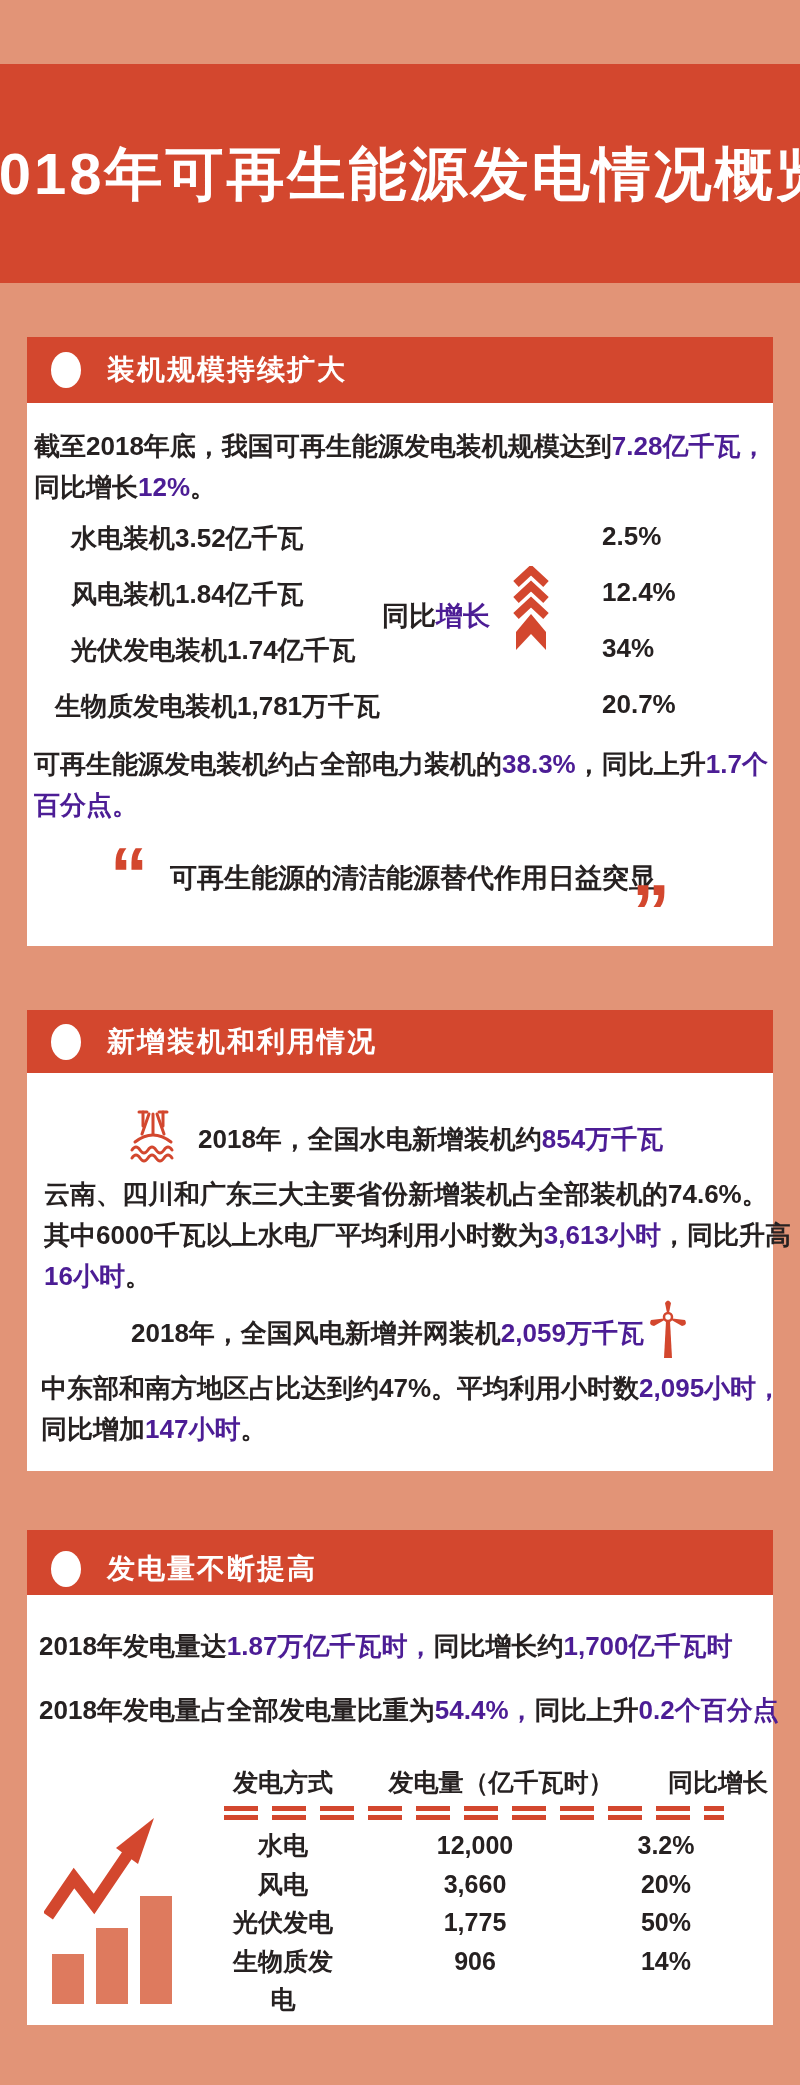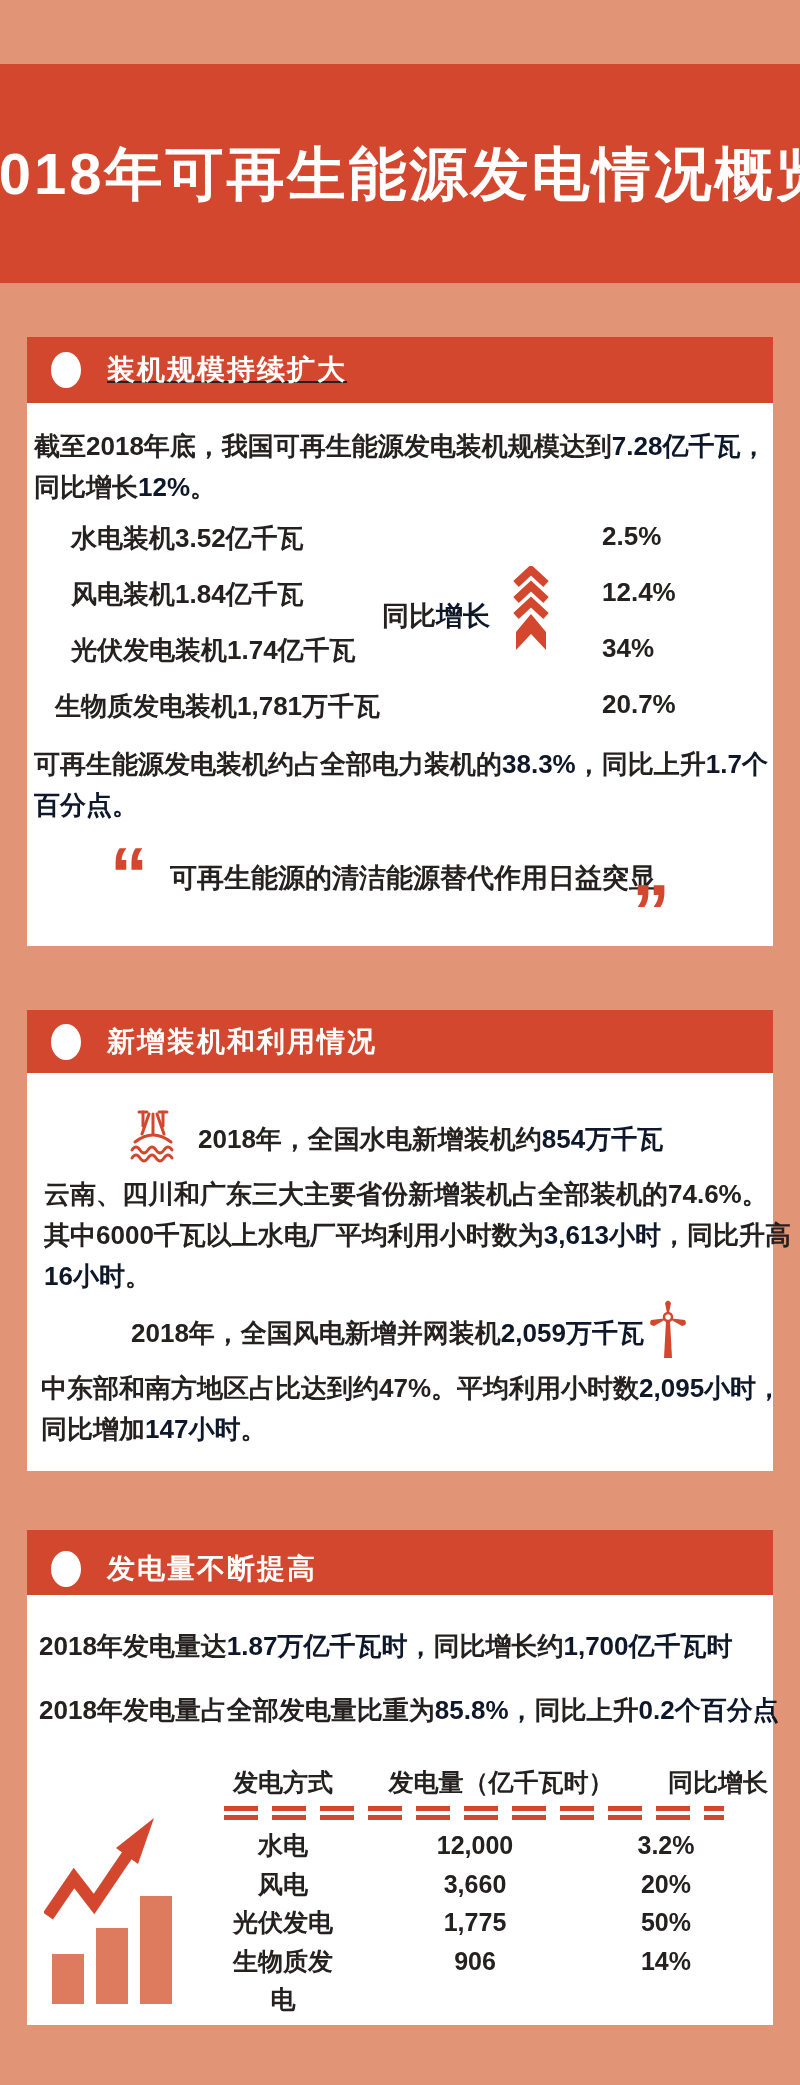--- a/index.html
+++ b/index.html
@@ -6,21 +6,21 @@
   .page{position:relative;width:800px;height:2085px;background:#e29477;overflow:hidden;
         font-family:"Liberation Sans","DejaVu Sans",sans-serif;font-weight:700;color:#262121;}
   .banner{position:absolute;left:0;top:64px;width:800px;height:219px;background:#d3472e;
           display:flex;flex-direction:row;justify-content:center;align-items:center;}
   .banner .t{color:#ffffff;font-size:58px;font-weight:800;letter-spacing:3px;line-height:1.5;white-space:nowrap;}
   .bar{position:absolute;left:27px;width:746px;background:#d3472e;display:flex;align-items:center;}
   .bar .dot{width:30px;height:36px;border-radius:50%;background:#ffffff;margin-left:24px;flex:0 0 auto;}
   .bar .bt{color:#ffffff;font-size:28px;font-weight:800;letter-spacing:2px;margin-left:26px;white-space:nowrap;}
   .card{position:absolute;left:27px;width:746px;background:#ffffff;}
   .para{position:absolute;font-size:26px;line-height:41px;white-space:nowrap;}
-  .r{color:#0f172a;}
+  .r{color:#4c1d95;}
   .item{position:absolute;font-size:26px;white-space:nowrap;}
   .pct{position:absolute;font-size:26px;white-space:nowrap;}
   .growth-label{position:absolute;left:382px;top:598px;font-size:27px;white-space:nowrap;}
   .qmark{position:absolute;font-size:76px;line-height:76px;color:#d3472e;font-weight:800;}
   .qtext{position:absolute;font-size:27px;white-space:nowrap;}
   .headline{position:absolute;font-size:26px;white-space:nowrap;}
   .gtable{position:absolute;left:224px;top:1764px;width:500px;}
   .thead,.trow{display:grid;grid-template-columns:118px 266px 116px;text-align:center;}
   .thead{font-size:25px;line-height:36px;gap:26px;}
   .trow{font-size:25px;line-height:38.5px;}
@@ -33,21 +33,21 @@
 </head>
 <body>
 
 <div class="page">
 
   <div class="banner">
     <div class="t">2018年可再生能源</div>
     <div class="t">发电情况概览</div>
   </div>
 
-  <div class="bar" style="top:337px;height:66px;text-decoration:underline;">
+  <div class="bar" style="top:337px;height:66px;">
     <div class="dot"></div>
     <div class="bt">装机规模持续扩大</div>
   </div>
 
   <div class="card" style="top:403px;height:543px;"></div>
   <div class="para" style="left:34px;top:426px;"><span>截至2018年底，我国可再生能源发电装机规模达到</span><span class="r">7.28亿千瓦，</span><span></span><br><span>同比增长</span><span class="r">12%</span><span>。</span></div>
 
   <div class="item" style="left:71px;top:521px;">水电装机3.52亿千瓦</div>
   <div class="pct" style="left:602px;top:521px;">2.5%</div>
   <div class="item" style="left:71px;top:577px;">风电装机1.84亿千瓦</div>
@@ -118,21 +118,21 @@
   <div class="para" style="left:41px;top:1368px;"><span>中东部和南方地区占比达到约47%。平均利用小时数</span><span class="r">2,095小时，</span><span></span><br><span>同比增加</span><span class="r">147小时</span><span>。</span></div>
 
   <div class="bar" style="top:1530px;height:78px;">
     <div class="dot"></div>
     <div class="bt">发电量不断提高</div>
   </div>
 
   <div class="card" style="top:1595px;height:430px;"></div>
 
   <div class="para" style="left:39px;top:1626px;"><span>2018年发电量达</span><span class="r">1.87万亿千瓦时，</span><span>同比增长约</span><span class="r">1,700亿千瓦时</span></div>
-  <div class="para" style="left:39px;top:1690px;"><span>2018年发电量占全部发电量比重为</span><span class="r">85.8%，</span><span>同比上升</span><span class="r">0.2个百分点</span></div>
+  <div class="para" style="left:39px;top:1690px;"><span>2018年发电量占全部发电量比重为</span><span class="r">54.4%，</span><span>同比上升</span><span class="r">0.2个百分点</span></div>
 
   <div style="position:absolute;left:44px;top:1816px;">
     <svg width="140" height="188" viewBox="0 0 140 188">
       <rect x="8" y="138" width="32" height="50" fill="#de7a5e"></rect>
       <rect x="52" y="112" width="32" height="76" fill="#de7a5e"></rect>
       <rect x="96" y="80" width="32" height="108" fill="#de7a5e"></rect>
       <polyline points="4,100 30,62 50,88 88,32" fill="none" stroke="#d3472e" stroke-width="12"></polyline>
       <polygon points="72,32 110,2 94,48" fill="#d3472e"></polygon>
     </svg>
   </div>

